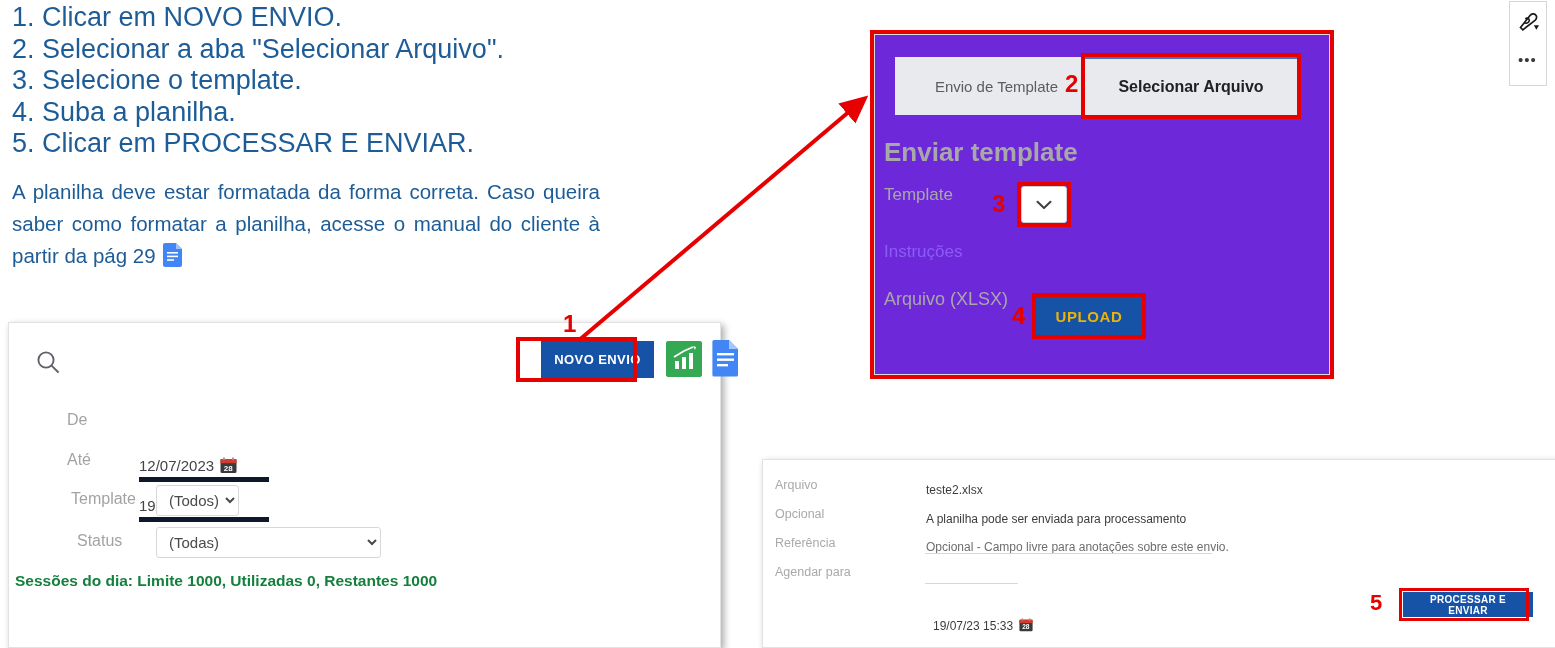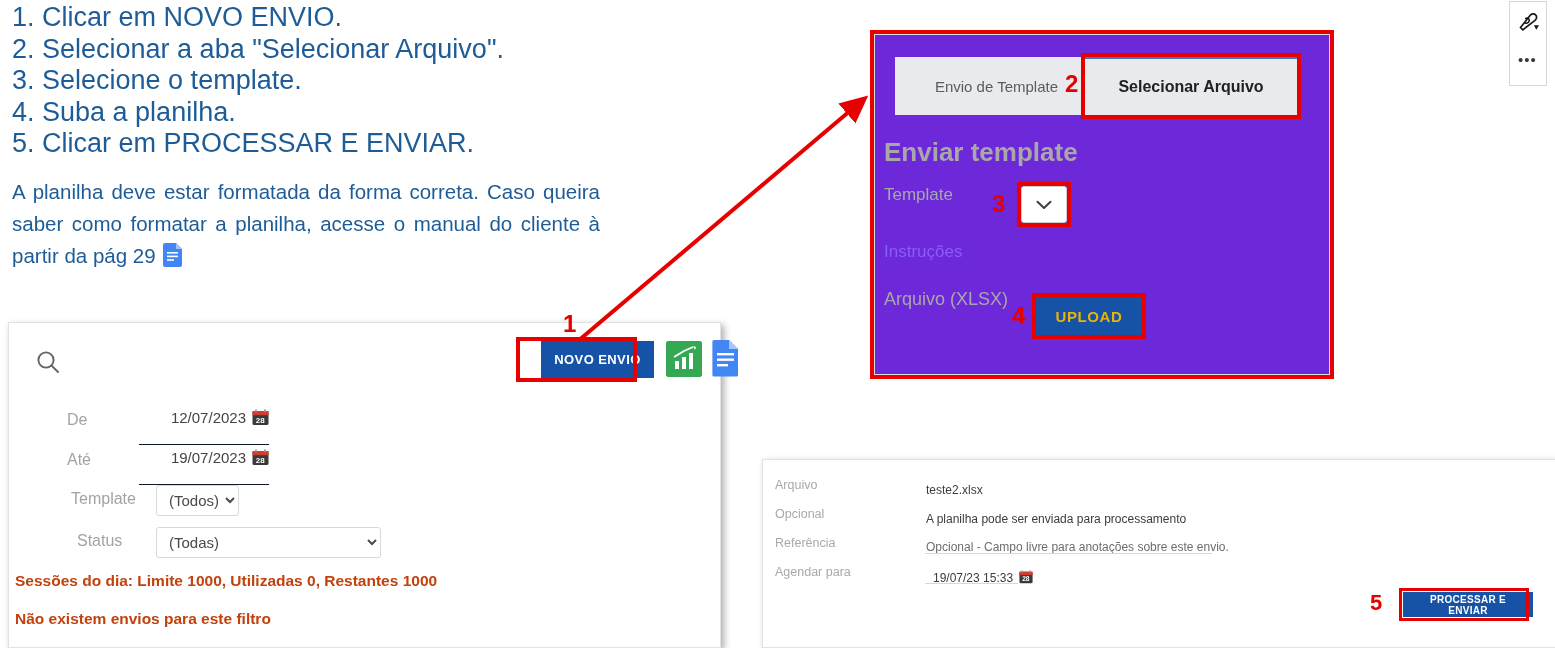--- a/index.html
+++ b/index.html
@@ -120,42 +120,42 @@
   }
   .flabel {
     position: absolute;
     font-size: 16px;
     color: #a3a3a3;
   }
   .dateval {
     position: absolute;
     font-size: 15px;
     color: #444;
-    text-align: right;
-    border-bottom: 1px solid #0f172a;
-    padding-bottom: 18px;
-  }
-  .cal-icon { display:inline-block; width:17px; height:17px; vertical-align:-3px; margin-left:6px; }
+    text-align: left;
+    border-bottom: 5px solid #0f172a;
+    padding-bottom: 3px;
+  }
+  .cal-icon { display:inline-block; width:17px; height:17px; vertical-align:-3px; margin-left:6px;margin-top:48px; }
   select.sel {
     position: absolute;
     font-family: "Liberation Sans", sans-serif;
     font-size: 15px;
     color: #4a4a4a;
     background: #ffffff;
     border: 1px solid #d8d8d8;
     border-radius: 3px;
     padding: 5px 4px 5px 8px;
     outline: none;
     cursor: pointer;
   }
   .footnote {
     position: absolute;
     font-size: 15.5px;
     font-weight: bold;
-    color: #c2410c;
+    color: #15803d;
     white-space: nowrap;
   }
 
   
   #panel-template {
     left: 874px;
     top: 34px;
     width: 456px;
     height: 341px;
     border: 1px solid #dcdcdc;
@@ -377,21 +377,20 @@
   </div>
 
   <div class="frow" style="left:20px; top:200px; width:400px;">
     <span class="flabel" style="left:48px; top:9px;">Status</span>
     <select class="sel" id="status-filter-select" style="left:127px; top:4px; width:225px;">
       <option>(Todas)</option>
     </select>
   </div>
 
   <div class="footnote" style="left:6px; top:249px;">Sessões do dia: Limite 1000, Utilizadas 0, Restantes 1000</div>
-  <div class="footnote" style="left:6px; top:287px;">Não existem envios para este filtro</div>
 </div>
 
 <div class="abs" id="panel-template">
   <div class="tab" id="tab-envio">Envio de Template</div>
 </div>
 
 <div class="abs" id="tab-selecionar">Selecionar Arquivo</div>
 
 <div class="abs" id="enviar-title">Enviar template</div>
 <div class="abs" id="lbl-template">Template</div>

